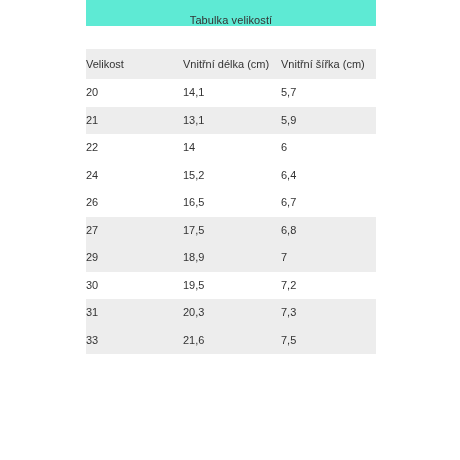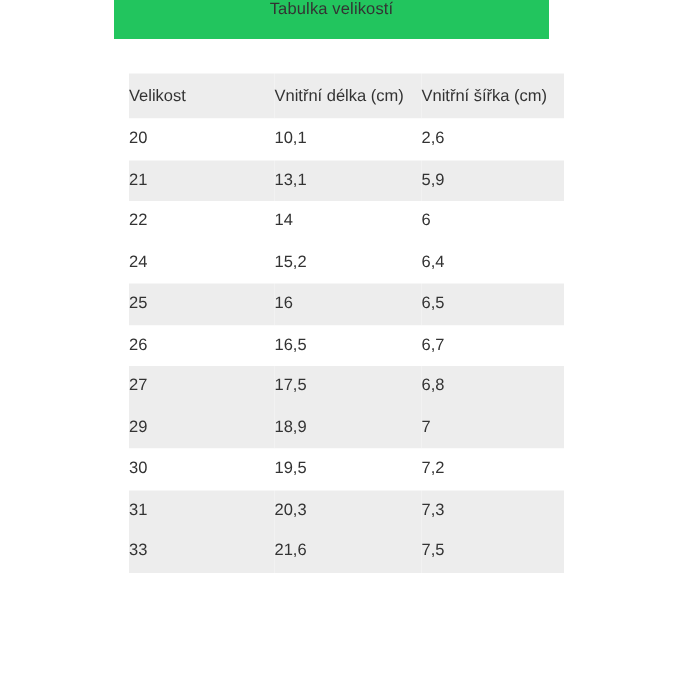--- a/index.html
+++ b/index.html
@@ -19,27 +19,27 @@
   .page {
     position: relative;
     width: 460px;
     height: 460px;
     background: #ffffff;
   }
 
   
   .title-band {
     position: absolute;
-    left: 76px;
+    left: 86px;
     top: 0px;
     width: 290px;
     height: 26px;
-    background: #22c55e;
+    background: #5eead4;
     display: flex;
-    align-items: flex-start;
+    align-items: flex-end;
     justify-content: center;
   }
   .title-text {
     font-size: 11px;
     color: #333333;
     letter-spacing: 0.1px;
     white-space: nowrap;
   }
 
   
@@ -98,42 +98,37 @@
     <thead>
       <tr>
         <th>Velikost</th>
         <th>Vnitřní délka (cm)</th>
         <th>Vnitřní šířka (cm)</th>
       </tr>
     </thead>
     <tbody id="table-body">
         <tr class="row-odd">
           <td>20</td>
-          <td>10,1</td>
-          <td>2,6</td>
+          <td>14,1</td>
+          <td>5,7</td>
         </tr>
         <tr class="row-even">
           <td>21</td>
           <td>13,1</td>
           <td>5,9</td>
         </tr>
         <tr class="row-odd">
           <td>22</td>
           <td>14</td>
           <td>6</td>
         </tr>
         <tr class="row-odd">
           <td>24</td>
           <td>15,2</td>
           <td>6,4</td>
-        </tr>
-        <tr class="row-even">
-          <td>25</td>
-          <td>16</td>
-          <td>6,5</td>
         </tr>
         <tr class="row-odd">
           <td>26</td>
           <td>16,5</td>
           <td>6,7</td>
         </tr>
         <tr class="row-even">
           <td>27</td>
           <td>17,5</td>
           <td>6,8</td>

